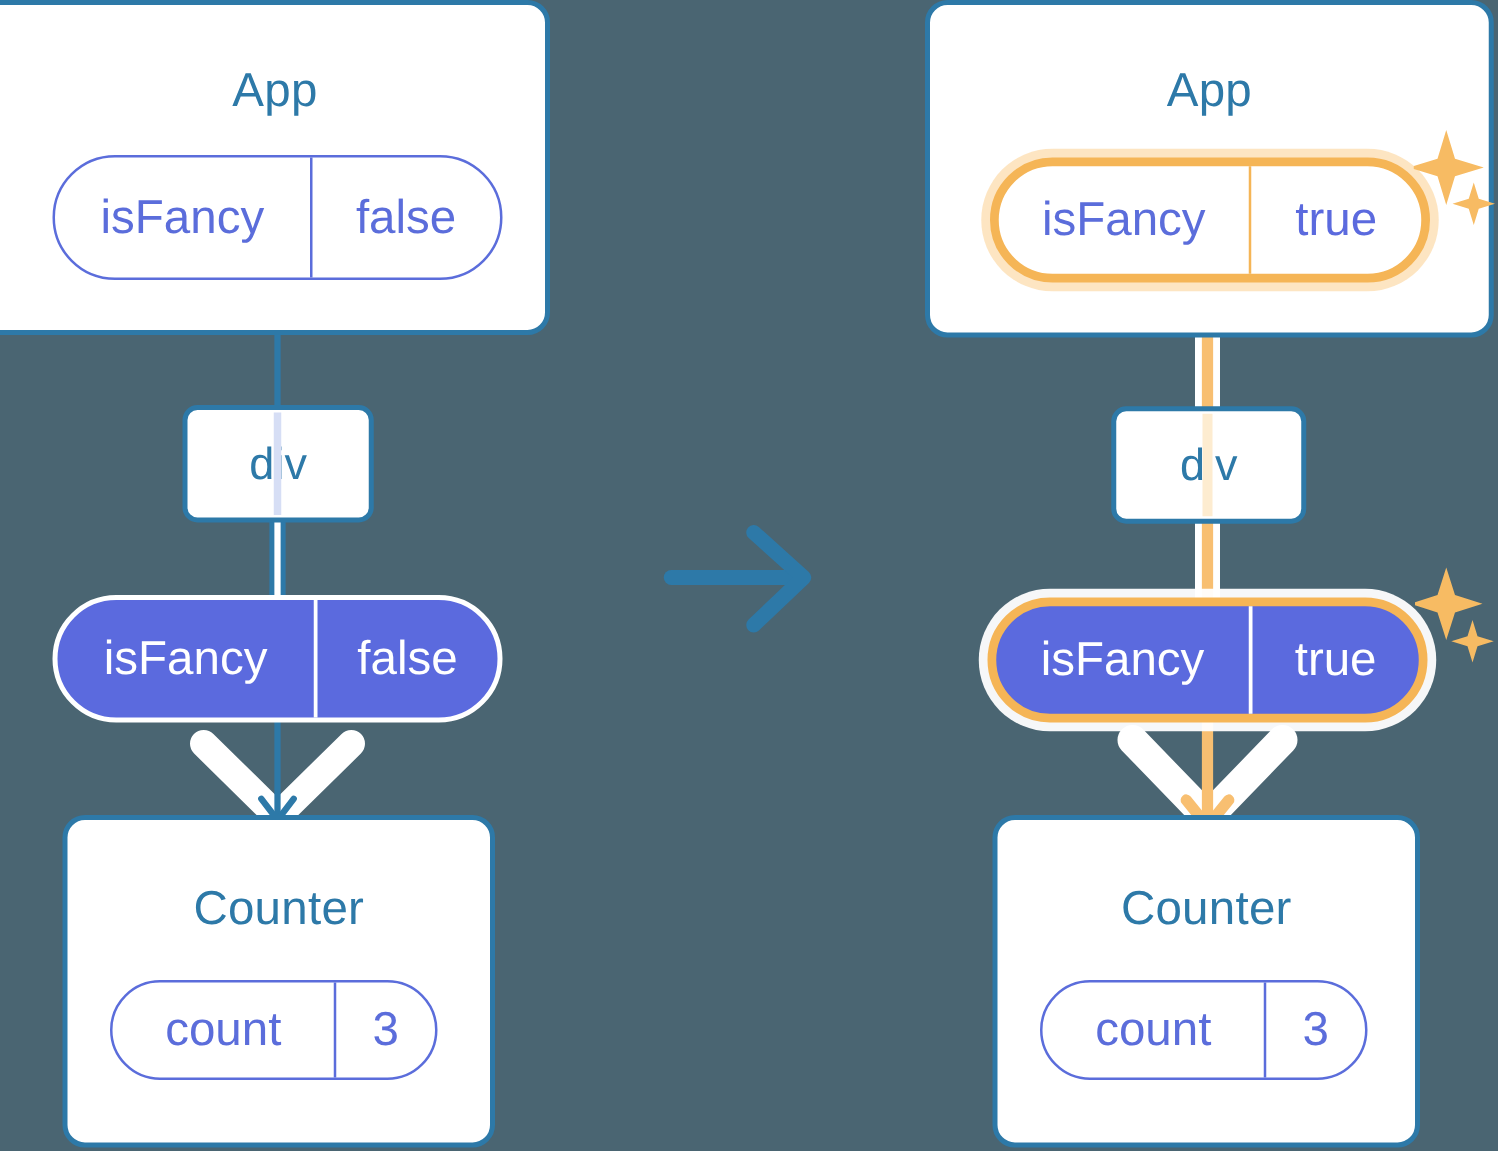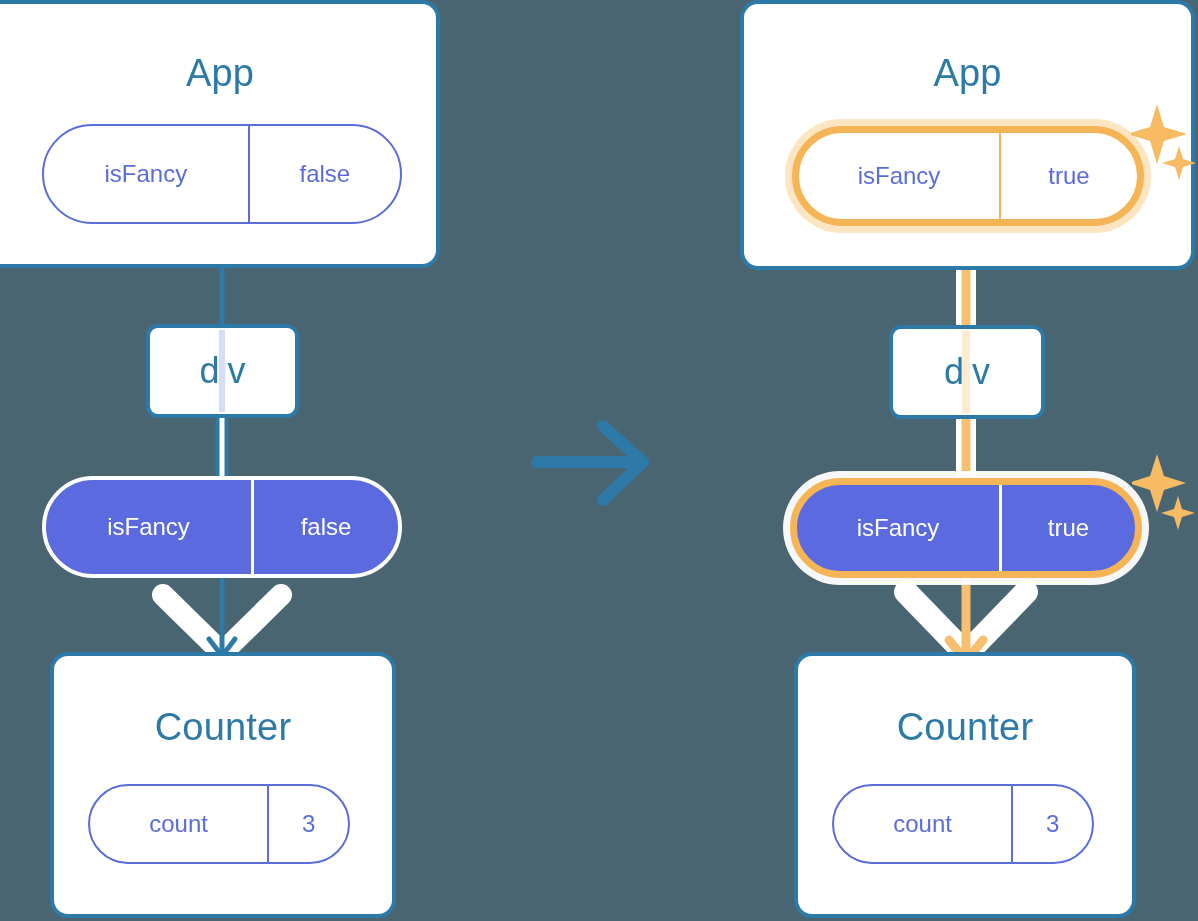--- a/index.html
+++ b/index.html
@@ -47,21 +47,21 @@
   
   .pill{
     position:absolute;
     display:flex;
     align-items:stretch;
     box-sizing:border-box;
     z-index:7;
   }
   .pill .seg{
     display:flex;align-items:center;justify-content:center;
-    font-size:24px;
+    font-size:38px;
     white-space:nowrap;
     box-sizing:border-box;
   }
 
   
   .pill.outline{
     background:#ffffff;
     border:2.5px solid #5b6ddb;
     border-radius:999px;
   }

